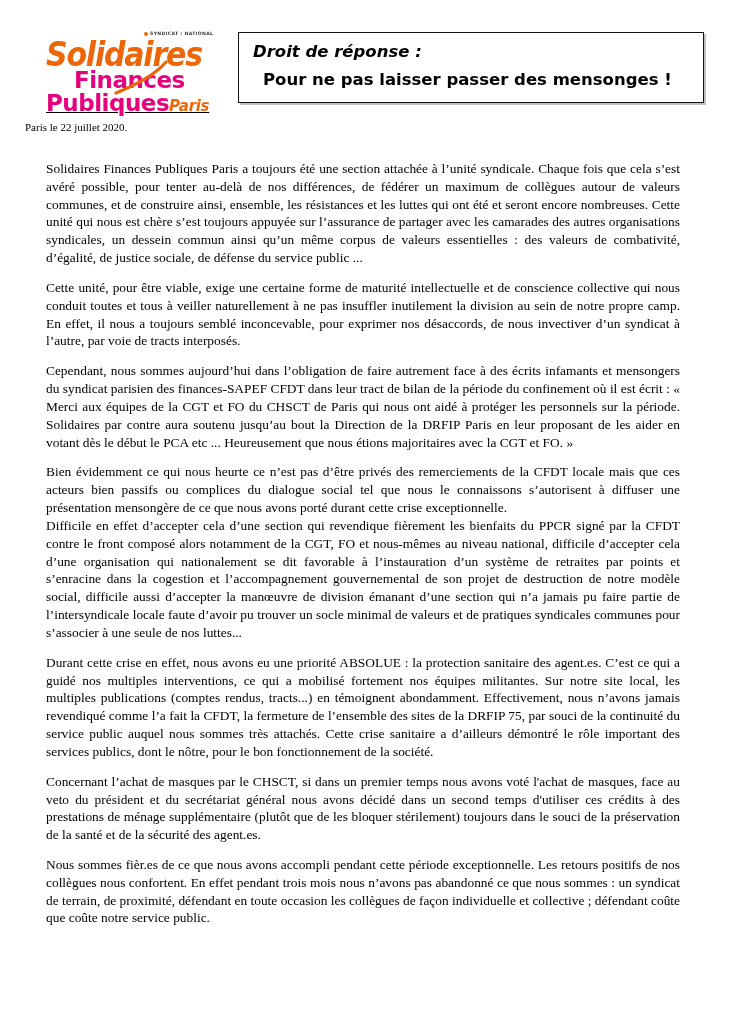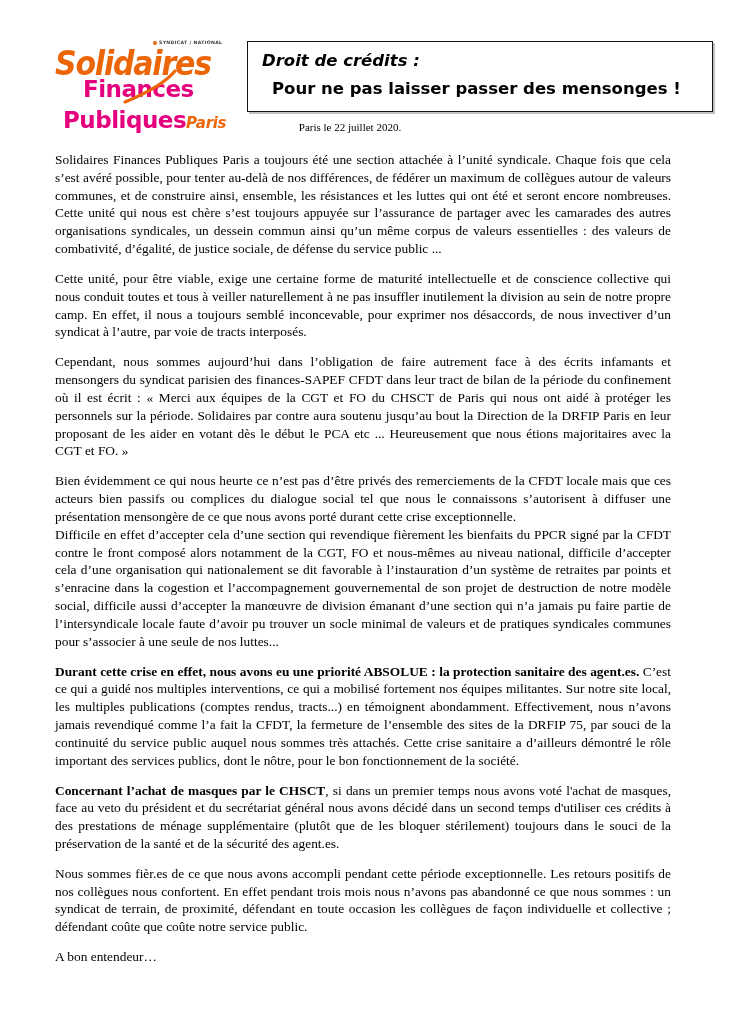--- a/index.html
+++ b/index.html
@@ -13,21 +13,21 @@
     font-family: "Liberation Serif", serif;
     color: #000000;
     overflow: hidden;
     position: relative;
   }
 
   .page {
     width: 740px;
     height: 1024px;
     box-sizing: border-box;
-    padding: 17px;
+    padding: 8px;
     position: relative;
   }
 
   
   .header {
     display: flex;
     align-items: flex-start;
     padding: 24px 38px 0 38px;
     height: 92px;
     box-sizing: border-box;
@@ -77,23 +77,24 @@
     font-family: "DejaVu Sans", sans-serif;
     font-weight: bold;
     font-size: 23px;
     color: #e5007d;
     line-height: 1;
     margin: 1px 0 0 28px;
     letter-spacing: -0.5px;
   }
 
   .logo-line3 {
-    margin: 8px;
+    margin: 0;
     line-height: 1;
     white-space: nowrap;
+    text-decoration: underline;
   }
   .logo-publiques {
     font-family: "DejaVu Sans", sans-serif;
     font-weight: bold;
     font-size: 23px;
     color: #e5007d;
     letter-spacing: -0.5px;
   }
   .logo-paris {
     font-family: "DejaVu Sans", sans-serif;
@@ -135,42 +136,42 @@
   .title-line2 {
     font-family: "DejaVu Sans", sans-serif;
     font-weight: bold;
     font-size: 16.5px;
     line-height: 1.35;
     margin: 6px 0 0 10px;
   }
 
   
   .date-line {
-    text-align: center;
+    text-align: left;
     font-size: 11px;
     padding: 4px 40px 0 0;
-    margin: 8px;
+    margin: 17px;
   }
 
   
   .content {
     padding: 10px 36px 0 38px;
   }
 
   .content p {
     text-align: justify;
     font-size: 13.4px;
     line-height: 1.33;
     margin: 0 16px 12px 0;
     hyphens: none;
   }
 
   p.tight { margin-bottom: 0; }
 
-  .bold { font-weight: bold; }
+  .bold { font-weight: normal; }
   .ital { }
   .bold-para { font-weight: normal; }
 
   .closing { margin-top: 16px; }
 </style>
 </head>
 <body>
 
 <div class="page">
 
@@ -185,21 +186,21 @@
       <div class="logo-line3">
         <span class="logo-publiques">Publiques</span><span class="logo-paris">Paris</span>
       </div>
       <svg class="logo-swoosh" viewBox="0 0 72 36">
         <path d="M68 2 C58 14, 40 24, 18 33" stroke="#ec6608" stroke-width="3.2" fill="none" stroke-linecap="round"></path>
         <path d="M4 33 C16 27, 34 16, 50 4" stroke="#e5007d" stroke-width="2.2" fill="none" stroke-linecap="round" opacity="0"></path>
       </svg>
     </div>
 
     <div class="title-box">
-      <div class="title-line1">Droit de crédits :</div>
+      <div class="title-line1">Droit de réponse :</div>
       <div class="title-line2">Pour ne pas laisser passer des mensonges !</div>
     </div>
 
   </div>
 
   <p class="date-line">Paris le 22 juillet 2020.</p>
 
   <div class="content">
 
     <p>Solidaires Finances Publiques Paris a  toujours été une section attachée à l’unité syndicale. Chaque fois que cela s’est avéré possible, pour tenter au-delà de nos différences, de fédérer un maximum de collègues autour de valeurs communes, et de construire ainsi, ensemble, les résistances et les luttes qui ont été et seront encore nombreuses. Cette unité qui nous est chère s’est toujours appuyée sur l’assurance de partager avec les camarades des autres organisations syndicales, un dessein commun ainsi qu’un même corpus de valeurs essentielles : des valeurs de combativité, d’égalité, de justice sociale, de défense du service public ...</p>
@@ -211,17 +212,16 @@
     <p class="tight">Bien évidemment ce qui nous heurte ce n’est pas d’être privés des remerciements de la CFDT locale mais que ces acteurs bien passifs ou complices du dialogue social tel que nous le connaissons s’autorisent à diffuser une présentation mensongère de ce que nous avons porté durant cette crise exceptionnelle.</p>
 
     <p>Difficile en effet d’accepter  cela d’une section qui revendique fièrement les bienfaits du PPCR signé par la CFDT contre le front composé alors notamment de la CGT, FO et nous-mêmes au niveau national, difficile d’accepter cela d’une organisation qui nationalement se dit favorable à l’instauration d’un système de retraites par points et s’enracine dans la cogestion et l’accompagnement gouvernemental de son projet de destruction de notre modèle social, difficile aussi d’accepter la manœuvre de division émanant d’une section qui n’a jamais pu faire partie de l’intersyndicale locale faute d’avoir pu trouver un socle minimal de valeurs et de pratiques syndicales communes pour s’associer à une seule de nos luttes...</p>
 
     <p><span class="bold">Durant cette crise en effet, nous avons eu une priorité ABSOLUE : la protection sanitaire des agent.es.</span><span> C’est ce qui a guidé nos multiples interventions, ce qui a mobilisé fortement nos équipes militantes. Sur notre site local, les multiples publications (comptes rendus, tracts...) en témoignent abondamment. Effectivement, nous n’avons jamais revendiqué comme l’a fait la CFDT, la fermeture de l’ensemble des sites de la DRFIP 75, par souci de la continuité du service public auquel nous sommes très attachés. Cette crise sanitaire a d’ailleurs démontré le rôle important des services publics, dont le nôtre, pour le bon fonctionnement de la société.</span></p>
 
     <p><span class="bold">Concernant l’achat de masques par le CHSCT</span><span>, si dans un premier temps nous avons voté l'achat de masques, face au veto du président et du secrétariat général nous avons décidé dans un second temps d'utiliser ces crédits à des prestations de ménage supplémentaire (plutôt que de les bloquer stérilement) toujours dans le souci de la préservation de la santé et de la sécurité des agent.es.</span></p>
 
     <p class="bold-para closing">Nous sommes fièr.es de ce que nous avons accompli pendant cette période exceptionnelle. Les retours positifs de nos collègues nous confortent. En effet pendant trois mois nous n’avons pas abandonné ce que nous sommes : un syndicat  de terrain, de proximité, défendant en toute occasion les collègues de façon individuelle et collective ; défendant coûte que coûte notre service public.</p>
 
-    <p>A bon entendeur…</p>
 
   </div>
 
 </div>
 
 </body></html>

